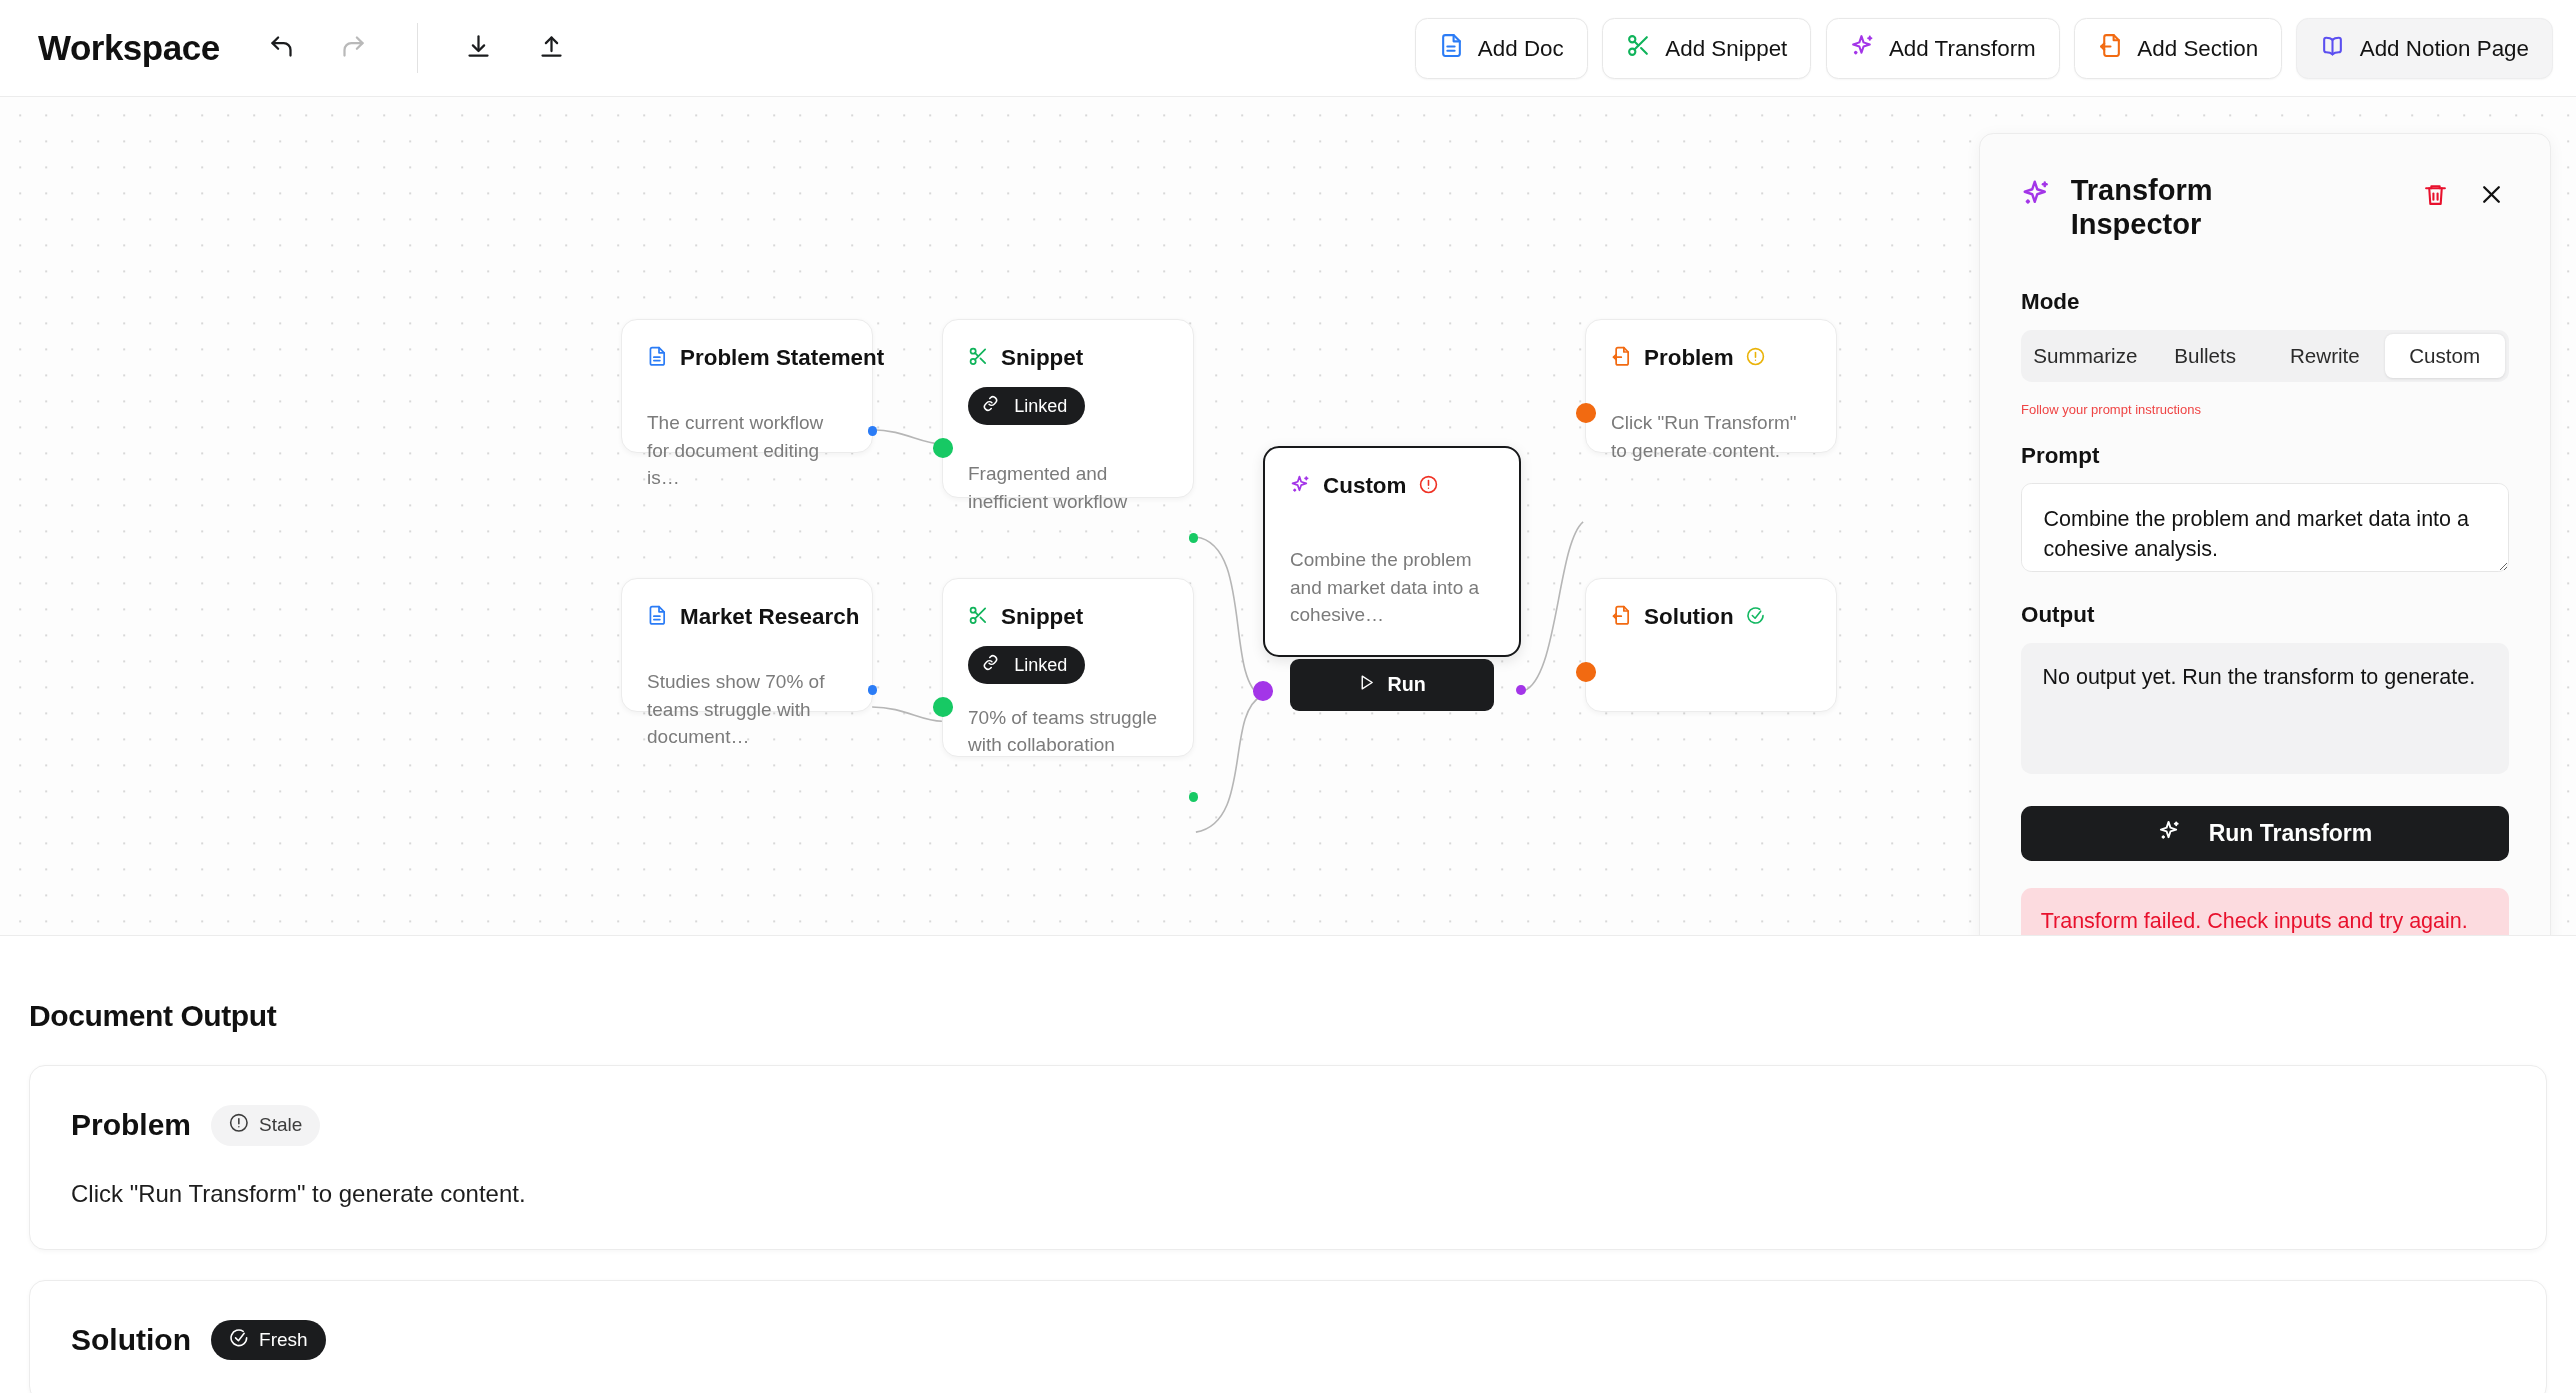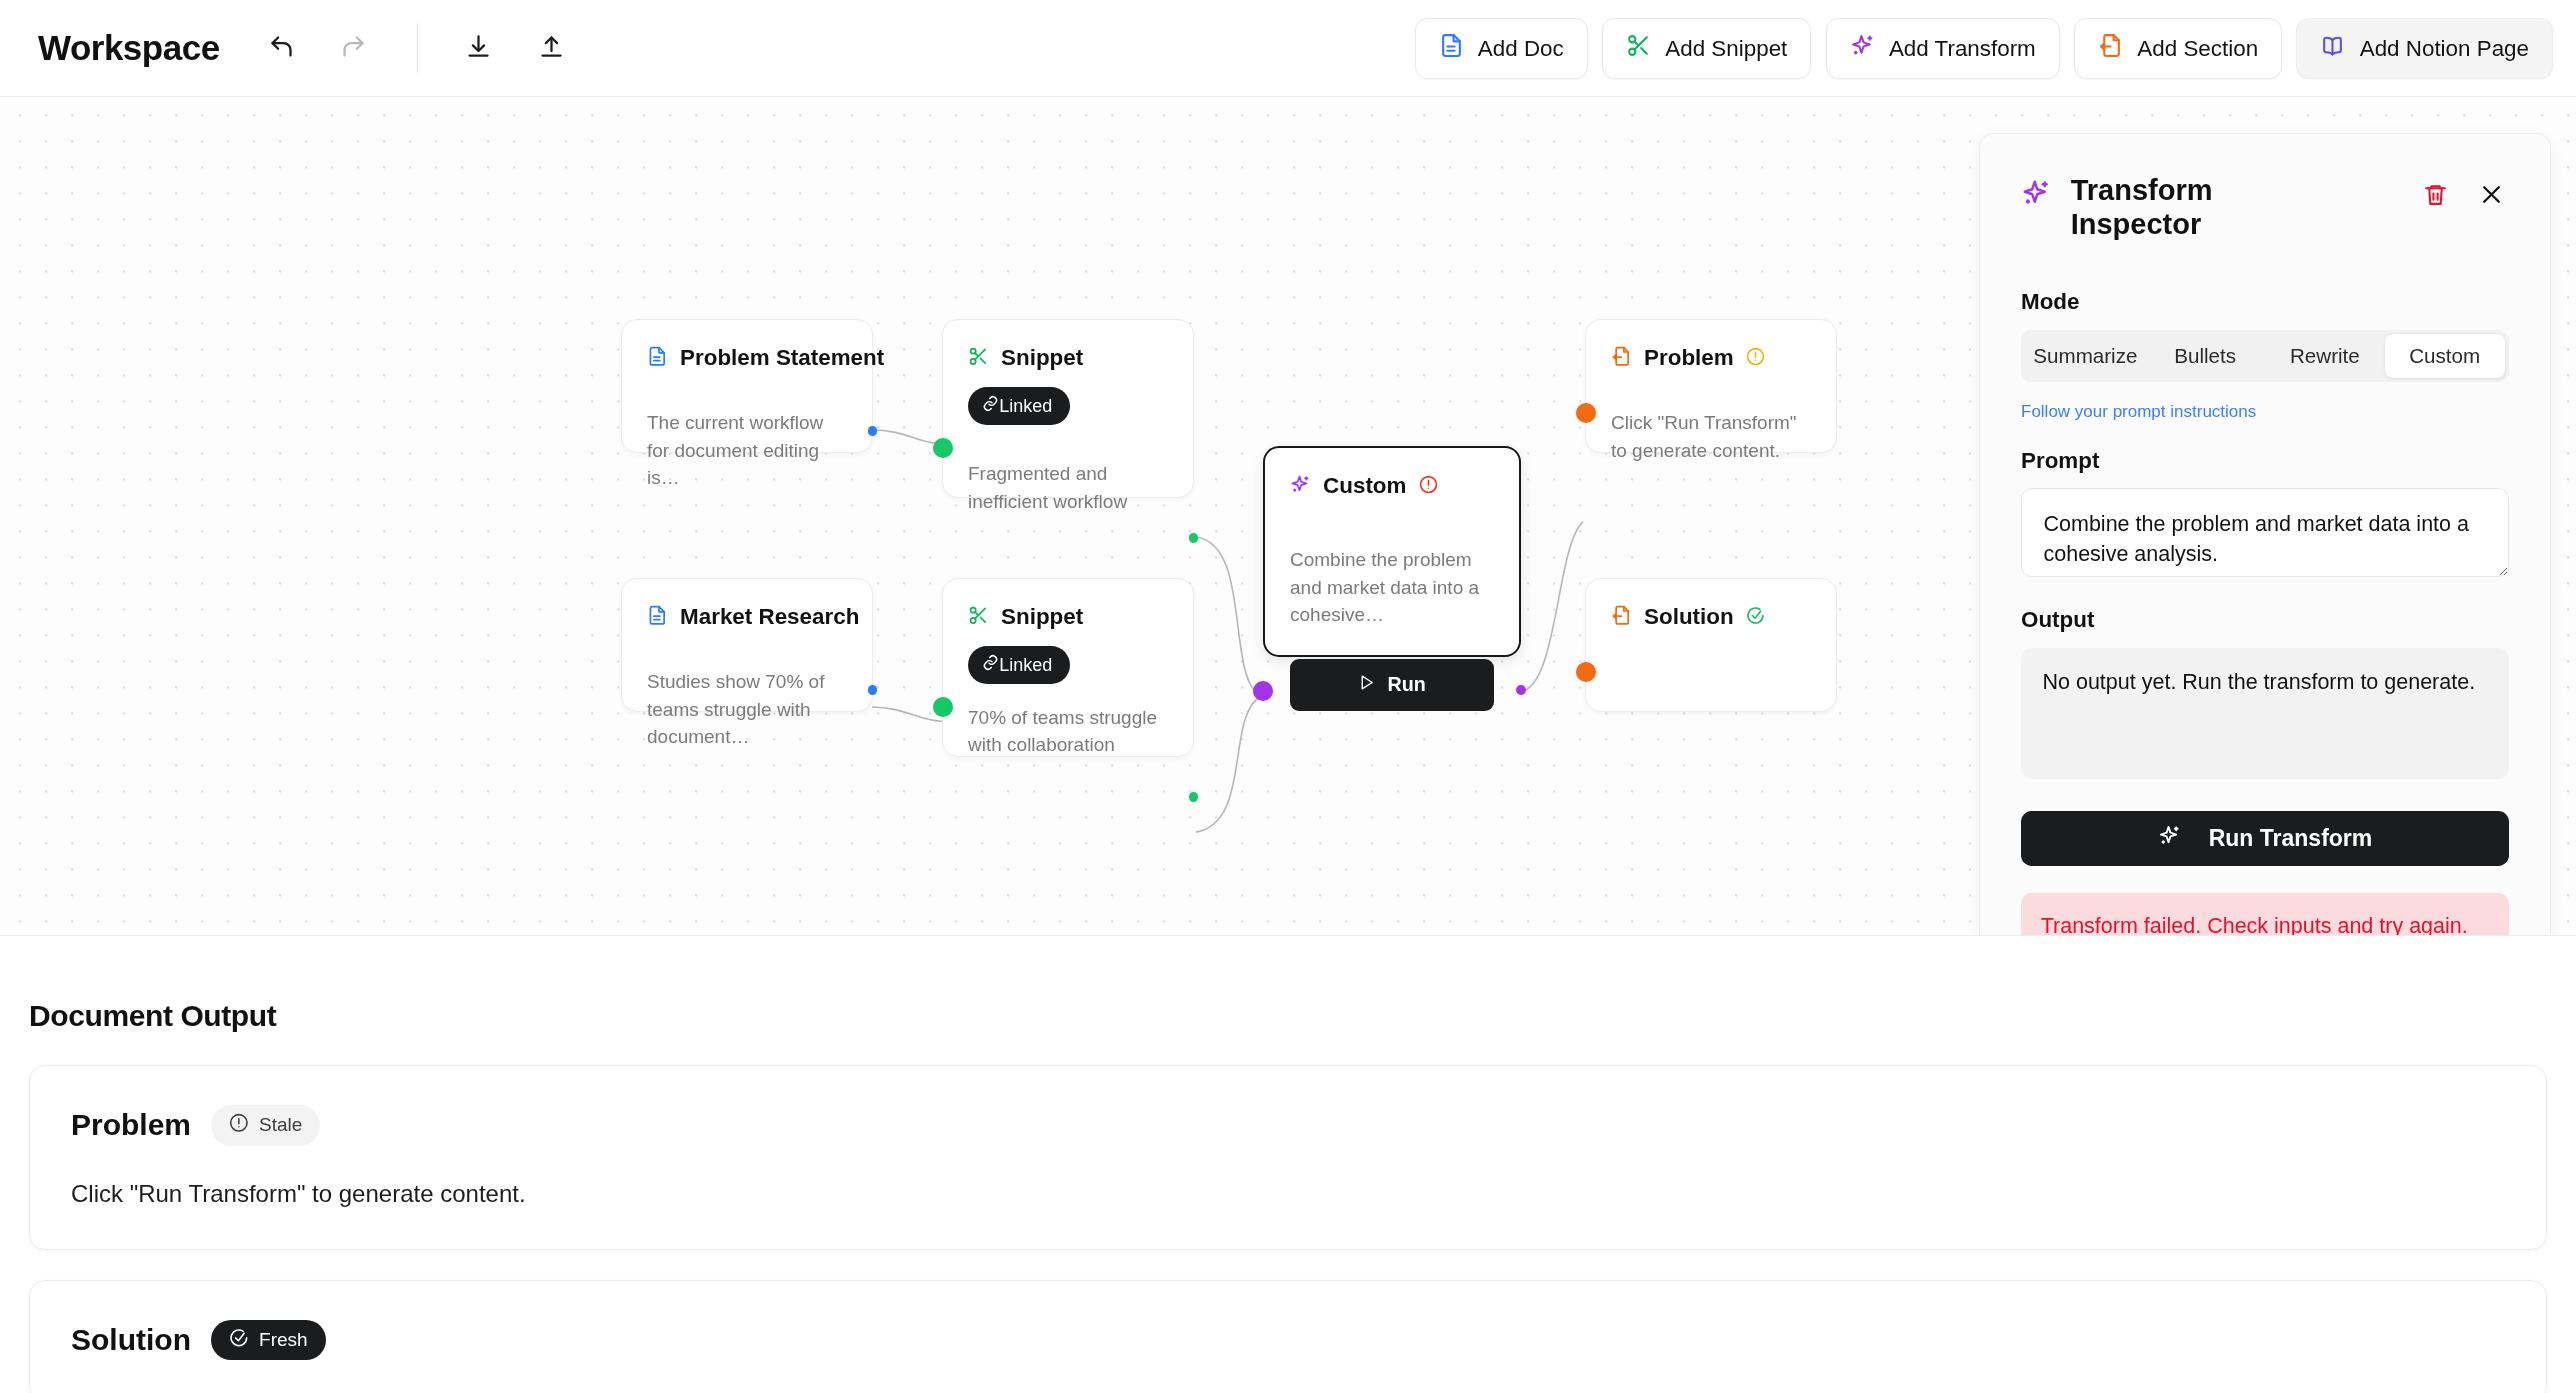--- a/index.html
+++ b/index.html
@@ -72,21 +72,21 @@
   }
   .node-head { display: flex; align-items: center; gap: 12.5px; }
   .node-title { font-size: 22.4px; font-weight: 700; color: #121212; white-space: nowrap; }
   .node-body {
     margin-top: 38px;
     font-size: 19px; line-height: 1.45; color: #7b7b7b;
   }
   .node.selected .node-body { margin-top: 47px; }
   .chip {
     margin-top: 16px;
-    display: inline-flex; align-items: center; gap: 0;
+    display: inline-flex; align-items: center; gap: 15px;
     background: #1b1c1e; color: #ffffff;
     border-radius: 894px; padding: 8px 18px 8px 14.3px;
     font-size: 18px; font-weight: 500;
   }
   .run-btn {
     margin-top: 30px;
     width: 100%; height: 52px; border-radius: 9px;
     background: #1b1c1e; color: #fff; border: none; cursor: pointer;
     display: flex; align-items: center; justify-content: center; gap: 12.5px;
     font-size: 19.7px; font-weight: 600;
@@ -156,21 +156,21 @@
     margin-top: 14.3px;
     display: flex; background: #f1f1f2; border-radius: 10.7px; padding: 4.5px;
     gap: 0;
   }
   .seg {
     flex: 1; text-align: center; padding: 9.8px 3.6px;
     font-size: 20.6px; color: #2b2b2b; border-radius: 8px; cursor: pointer;
     white-space: nowrap;
   }
   .seg.active { background: #ffffff; box-shadow: 0 0.9px 2.7px rgba(0,0,0,.10); }
-  #mode-hint { margin-top: 19.7px; font-size: 17px; color: #3b82f6; }
+  #mode-hint { margin-top: 19.7px; font-size: 13px; color: #ef4444; }
   #prompt-box {
     margin-top: 14.3px; width: 100%; height: 89px;
     border: 0.9px solid #e6e6e6; border-radius: 10.7px; background: #fff;
     padding: 19.7px 21.5px; font-size: 21.5px; line-height: 1.4; color: #131313;
     font-family: "Liberation Sans", sans-serif; resize: both;
   }
   #output-box {
     margin-top: 14.3px; width: 100%; height: 131px;
     background: #f2f2f3; border-radius: 10.7px;
     padding: 19.7px 21.5px; font-size: 21.5px; line-height: 1.4; color: #131313;

